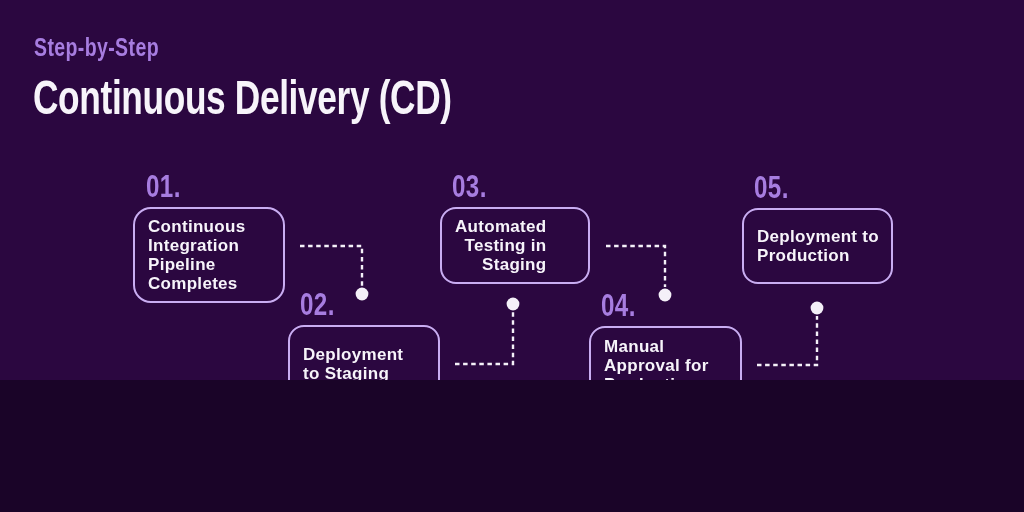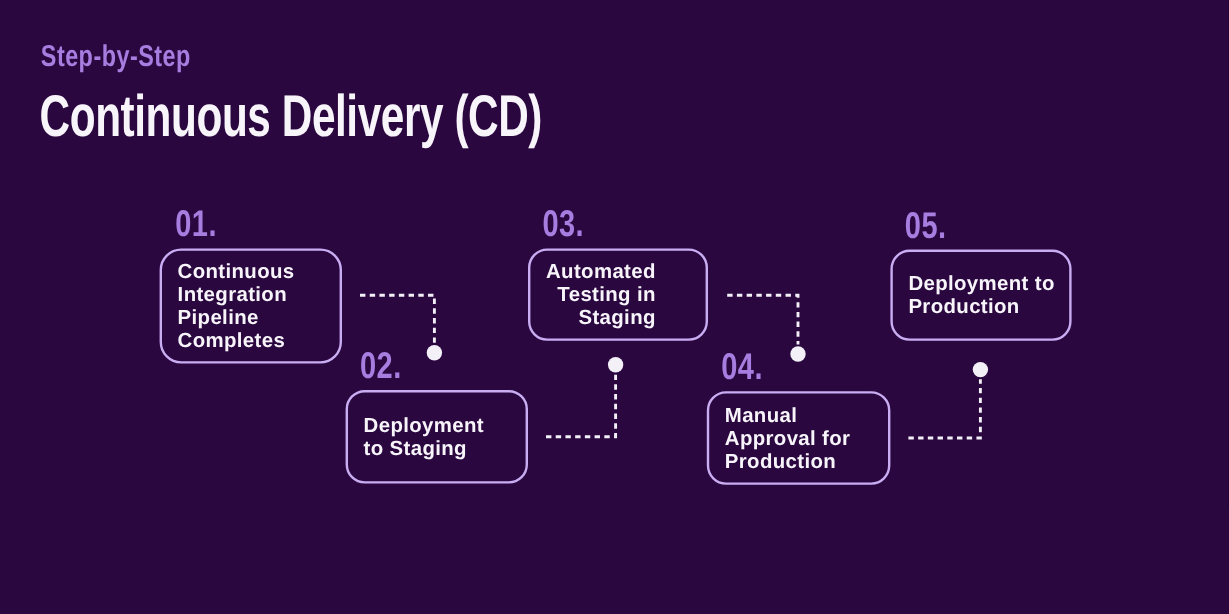--- a/index.html
+++ b/index.html
@@ -5,21 +5,21 @@
   :root{
     --bg:#2b0740;
     --accent:#a77de0;
     --box-border:#c9adf2;
     --text-white:#f7f4fa;
     --connector:#f4f0f8;
   }
   html,body{margin:0;padding:0;background:#1a0428;}
   .canvas{
     position:relative;
-    width:1024px;height:512px;
+    width:1024px;height:380px;
     background:var(--bg);
     overflow:hidden;
     font-family:"Liberation Sans", sans-serif;
   }
   
   .eyebrow{
     position:absolute;left:34px;top:33px;
     font-size:25px;font-weight:bold;
     color:var(--accent);
     transform:scaleX(0.78);transform-origin:left top;

